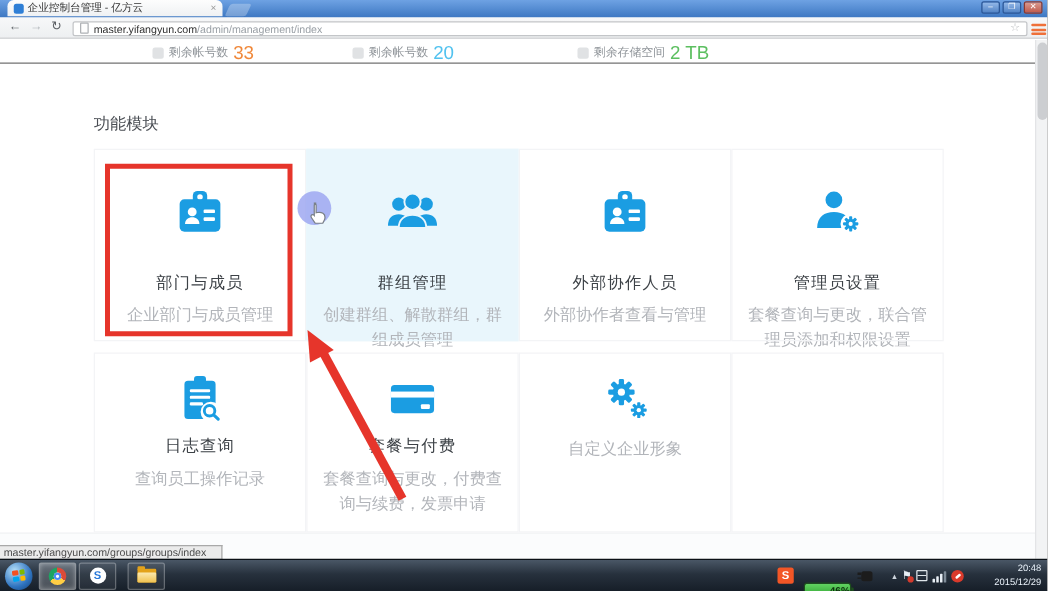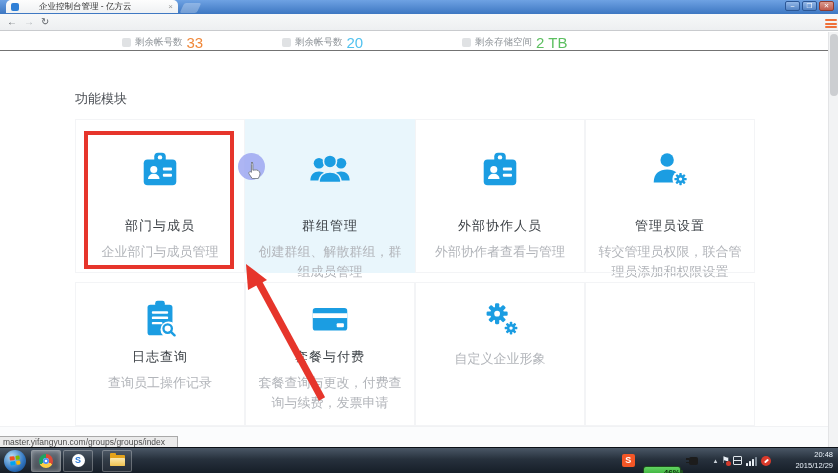--- a/index.html
+++ b/index.html
@@ -5,21 +5,21 @@
   * { margin:0; padding:0; box-sizing:border-box; }
   body { background:#555; }
   .screen { position:relative; width:838px; height:473px; overflow:hidden;
             font-family:"Liberation Sans","DejaVu Sans",sans-serif; background:#fff; }
 
   
   .titlebar { position:absolute; top:0; left:0; right:0; height:14px;
               background:linear-gradient(#6ea2e3,#3d77c2); }
   .tab { position:absolute; left:6px; top:0; width:172px; height:13px;
          background:linear-gradient(#fdfdfd,#eff1f3); border-radius:5px 5px 0 0;
-         display:flex; align-items:center; gap:20px; padding:0 5px;justify-content:space-between; }
+         display:flex; align-items:center; gap:3px; padding:0 5px;justify-content:space-between; }
   .favicon { width:8px; height:8px; border-radius:2px; background:#2f7fd6; flex:0 0 auto; }
   .tab-title { flex:1; font-size:8.5px; color:#333; white-space:nowrap; overflow:hidden; }
   .tab-close { font-size:8px; color:#999; line-height:1; }
   .newtab { position:absolute; left:182px; top:3px; width:17px; height:10px;
             background:rgba(255,255,255,.28); transform:skewX(-25deg); border-radius:2px; }
   .winbtns { position:absolute; right:4px; top:1px; display:flex; gap:2px; }
   .winbtn { width:15px; height:10px; border:1px solid #2c5796; border-radius:2px;
             background:linear-gradient(#93b8e8,#5384c5); color:#fff; font-size:6.5px;
             line-height:8px; text-align:center; }
   .winbtn.close { background:linear-gradient(#d99a90,#c05a4c); border-color:#8d3a30; }
@@ -171,20 +171,25 @@
       <div class="winbtn">–</div>
       <div class="winbtn">❐</div>
       <div class="winbtn close">✕</div>
     </div>
   </div>
 
   <div class="toolbar">
     <span class="navbtn">←</span>
     <span class="navbtn disabled">→</span>
     <span class="navbtn">↻</span>
+    <div class="omnibox">
+      <span class="page-ico"></span>
+      <span class="url"><span class="domain">master.yifangyun.com</span><span class="path">/admin/management/index</span></span>
+      <span class="star">☆</span>
+    </div>
     <div class="menu-btn">
         <i></i>
         <i></i>
         <i></i>
       </div>
   </div>
 
   <div class="content">
 
     <div class="stats">
@@ -257,21 +262,21 @@
     <div class="cell row1 c4">
       <div class="mod-icon">
         <svg width="46" height="46" viewBox="0 0 48 48" fill="#1b9de2">
           <circle cx="21" cy="13.5" r="7"></circle>
           <path d="M7 37 c0-9.5 6.2-13.5 14-13.5 s14 4 14 13.5 z"></path>
           <circle cx="35" cy="33.5" r="8.5" fill="#fff"></circle>
           <use href="#gear" transform="translate(35 33.5) scale(0.58)"></use>
         </svg>
       </div>
       <div class="mod-title">管理员设置</div>
-      <div class="mod-desc">转交管理员权限，联合管理员添加和权限设置</div>
+      <div class="mod-desc">套餐查询与更改，联合管理员添加和权限设置</div>
     </div>
 
     <div class="cell row2 c1">
       <div class="mod-icon">
         <svg width="46" height="46" viewBox="0 0 48 48" fill="#1b9de2">
           <rect x="11" y="9" width="26" height="32" rx="3"></rect>
           <rect x="19" y="5" width="10" height="7" rx="2.5"></rect>
           <rect x="15.5" y="16" width="17" height="2.6" rx="1" fill="#fff"></rect>
           <rect x="15.5" y="21.5" width="17" height="2.6" rx="1" fill="#fff"></rect>
           <rect x="15.5" y="27" width="11" height="2.6" rx="1" fill="#fff"></rect>

